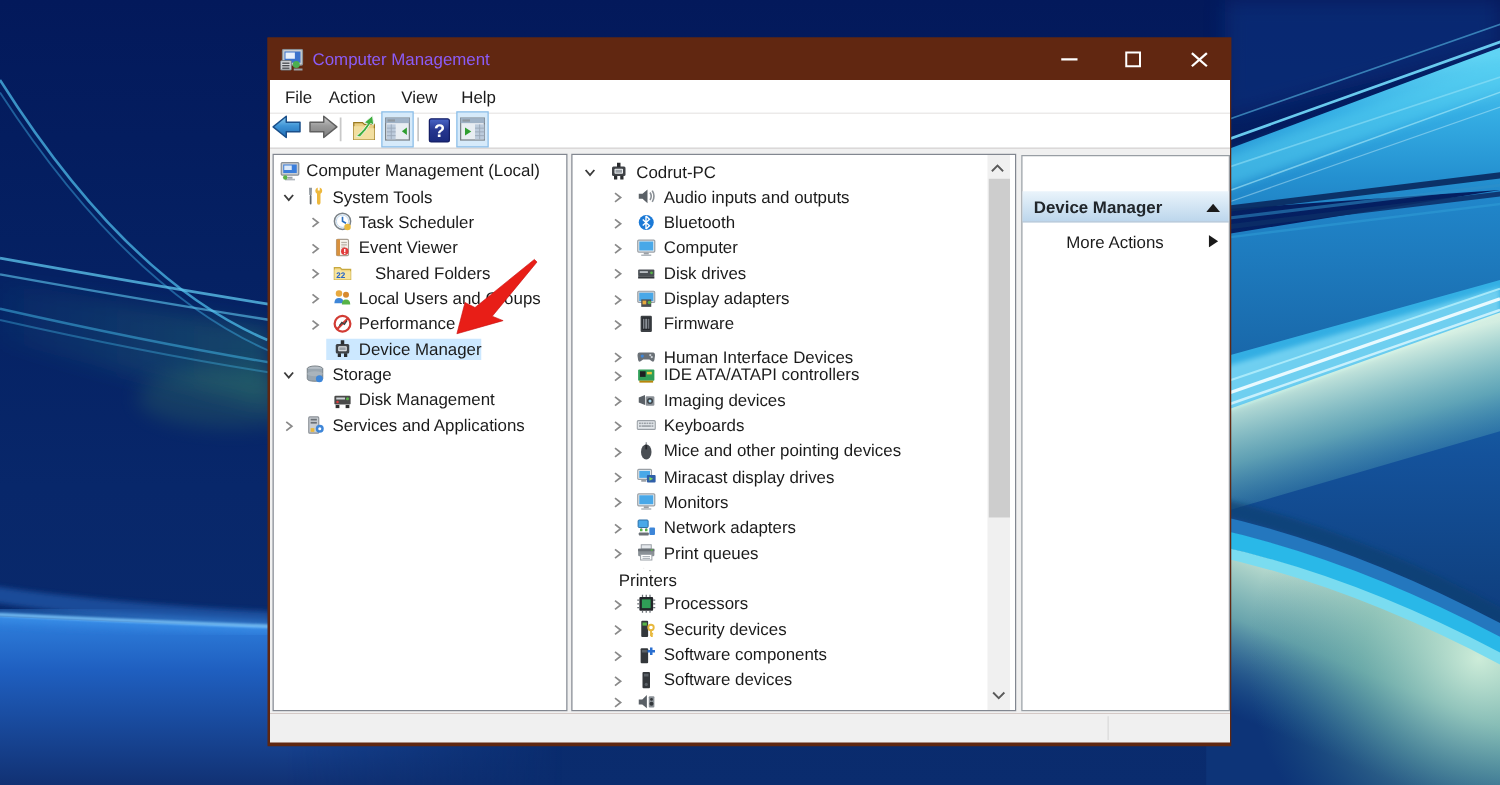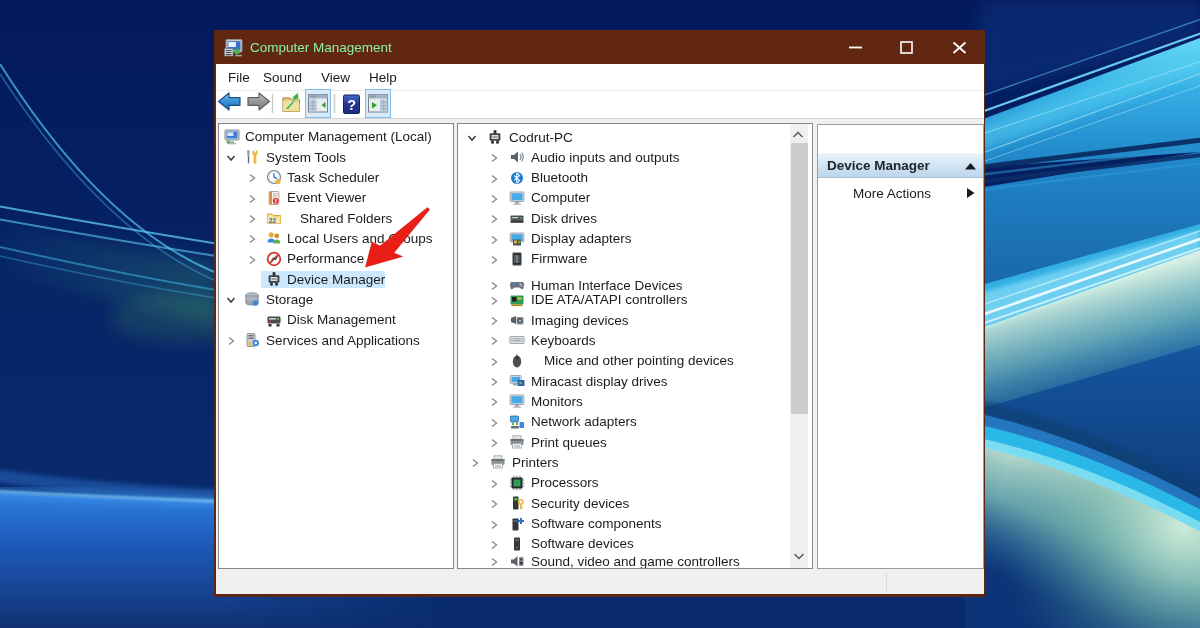--- a/index.html
+++ b/index.html
@@ -2,21 +2,21 @@
 <html><head>
 <meta charset="utf-8">
 <style>
 html,body{margin:0;padding:0;}
 #stage{position:relative;width:1200px;height:628px;overflow:hidden;font-family:"Liberation Sans",sans-serif;background:#05205f;}
 #stage *{box-sizing:border-box;}
 .abs{position:absolute;}
 #bg{position:absolute;left:0;top:0;}
 #winborder{position:absolute;left:214px;top:30px;width:771px;height:567px;background:#5f2711;}
 #titlebar{position:absolute;left:214px;top:30px;width:771px;height:34px;background:#612711;color:#fff;}
-#titletext{position:absolute;left:250px;top:40px;font-size:13.5px;color:#86efac;}
+#titletext{position:absolute;left:250px;top:40px;font-size:13.5px;color:#8b5cf6;}
 #menubar{position:absolute;left:215.5px;top:63.5px;width:768px;height:27px;background:#ffffff;border-bottom:1px solid #ececec;}
 .menuitem{position:absolute;top:69.5px;font-size:13.5px;color:#1b1b1b;}
 #toolbar{position:absolute;left:215.5px;top:90.5px;width:768px;height:28.5px;background:#ffffff;border-bottom:1px solid #d4d4d4;}
 #contentbg{position:absolute;left:215.5px;top:119px;width:768px;height:452px;background:#f0f0f0;}
 #statusbar{position:absolute;left:215.5px;top:570.5px;width:768px;height:23.5px;background:#f0f0f0;}
 #statusdiv{position:absolute;left:886px;top:573px;width:1px;height:19px;background:#d9d9d9;}
 #leftpane{position:absolute;left:217.5px;top:122.5px;width:236px;height:446.5px;background:#fff;border:1px solid #828790;}
 #midpane{position:absolute;left:457px;top:122.5px;width:356px;height:446.5px;background:#fff;border:1px solid #828790;}
 #actpane{position:absolute;left:817px;top:123.5px;width:166.5px;height:445.5px;background:#fff;border:1px solid #989ea4;}
 #acthead{position:absolute;left:818px;top:124.5px;width:164.5px;height:27.5px;background:#fff;border-bottom:1px solid #dcdcdc;font-size:13.5px;font-weight:bold;color:#1b1b1b;}
@@ -385,21 +385,21 @@
 
 <svg class="abs" style="left:845px;top:40px" width="130" height="15" viewBox="0 0 130 15">
  <line x1="4" y1="7.5" x2="17" y2="7.5" stroke="#ffffff" stroke-width="1.8"></line>
  <rect x="56" y="2" width="11" height="11" fill="none" stroke="#ffffff" stroke-width="1.6"></rect>
  <line x1="108.5" y1="2.5" x2="120.5" y2="13" stroke="#ffffff" stroke-width="1.8"></line>
  <line x1="120.5" y1="2.5" x2="108.5" y2="13" stroke="#ffffff" stroke-width="1.8"></line>
 </svg>
 
 <div id="menubar"></div>
 <div class="menuitem" style="left:228px;">File</div>
-<div class="menuitem" style="left:263px;">Sound</div>
+<div class="menuitem" style="left:263px;">Action</div>
 <div class="menuitem" style="left:321px;">View</div>
 <div class="menuitem" style="left:369px;">Help</div>
 
 <div id="toolbar"></div>
 
 <div id="contentbg"></div>
 <div id="statusbar"></div>
 <div id="statusdiv"></div>
 
 <div id="leftpane"></div>
@@ -613,21 +613,21 @@
         </svg>
         <span style="margin-left:6px;">Keyboards</span>
       </div>
 <div class="row" style="left:489px;top:350.7px;">
         <svg class="chev" style="margin-top:2px;">
           <use href="#i-chev-r"></use>
         </svg>
         <svg class="ic" style="margin-left:10px;">
           <use href="#i-mouse"></use>
         </svg>
-        <span style="margin-left:19px;">Mice and other pointing devices</span>
+        <span style="margin-left:6px;">Mice and other pointing devices</span>
       </div>
 <div class="row" style="left:489px;top:371px;">
         <svg class="chev" style="margin-top:2px;">
           <use href="#i-chev-r"></use>
         </svg>
         <svg class="ic" style="margin-left:10px;">
           <use href="#i-mir"></use>
         </svg>
         <span style="margin-left:6px;">Miracast display drives</span>
       </div>
@@ -651,21 +651,21 @@
       </div>
 <div class="row" style="left:489px;top:432.1px;">
         <svg class="chev" style="margin-top:2px;">
           <use href="#i-chev-r"></use>
         </svg>
         <svg class="ic" style="margin-left:10px;">
           <use href="#i-prn"></use>
         </svg>
         <span style="margin-left:6px;">Print queues</span>
       </div>
-<div class="row" style="left:470px;top:452.4px;">
+<div class="row" style="left:489px;top:452.4px;flex-direction:column;">
         <svg class="chev" style="margin-top:2px;">
           <use href="#i-chev-r"></use>
         </svg>
         <svg class="ic" style="margin-left:10px;">
           <use href="#i-prn"></use>
         </svg>
         <span style="margin-left:6px;">Printers</span>
       </div>
 <div class="row" style="left:489px;top:472.8px;">
         <svg class="chev" style="margin-top:2px;">
@@ -703,21 +703,20 @@
         </svg>
         <span style="margin-left:6px;">Software devices</span>
       </div>
 <div class="row" style="left:489px;top:554.2px;height:14px;overflow:hidden;">
         <svg class="chev" style="margin-top:2px;">
           <use href="#i-chev-r"></use>
         </svg>
         <svg class="ic" style="margin-left:10px;">
           <use href="#i-snd"></use>
         </svg>
-        <span style="margin-left:6px;">Sound, video and game controllers</span>
       </div>
 </div>
 
 <svg class="abs" style="left:215px;top:88px;" width="200" height="31" viewBox="0 0 200 31">
  <defs>
   <linearGradient id="garr" x1="0" y1="0" x2="0" y2="1">
    <stop offset="0" stop-color="#8fd0f2"></stop>
           <stop offset="0.45" stop-color="#3f94d6"></stop>
           <stop offset="1" stop-color="#1f6cb4"></stop>
   </linearGradient>

